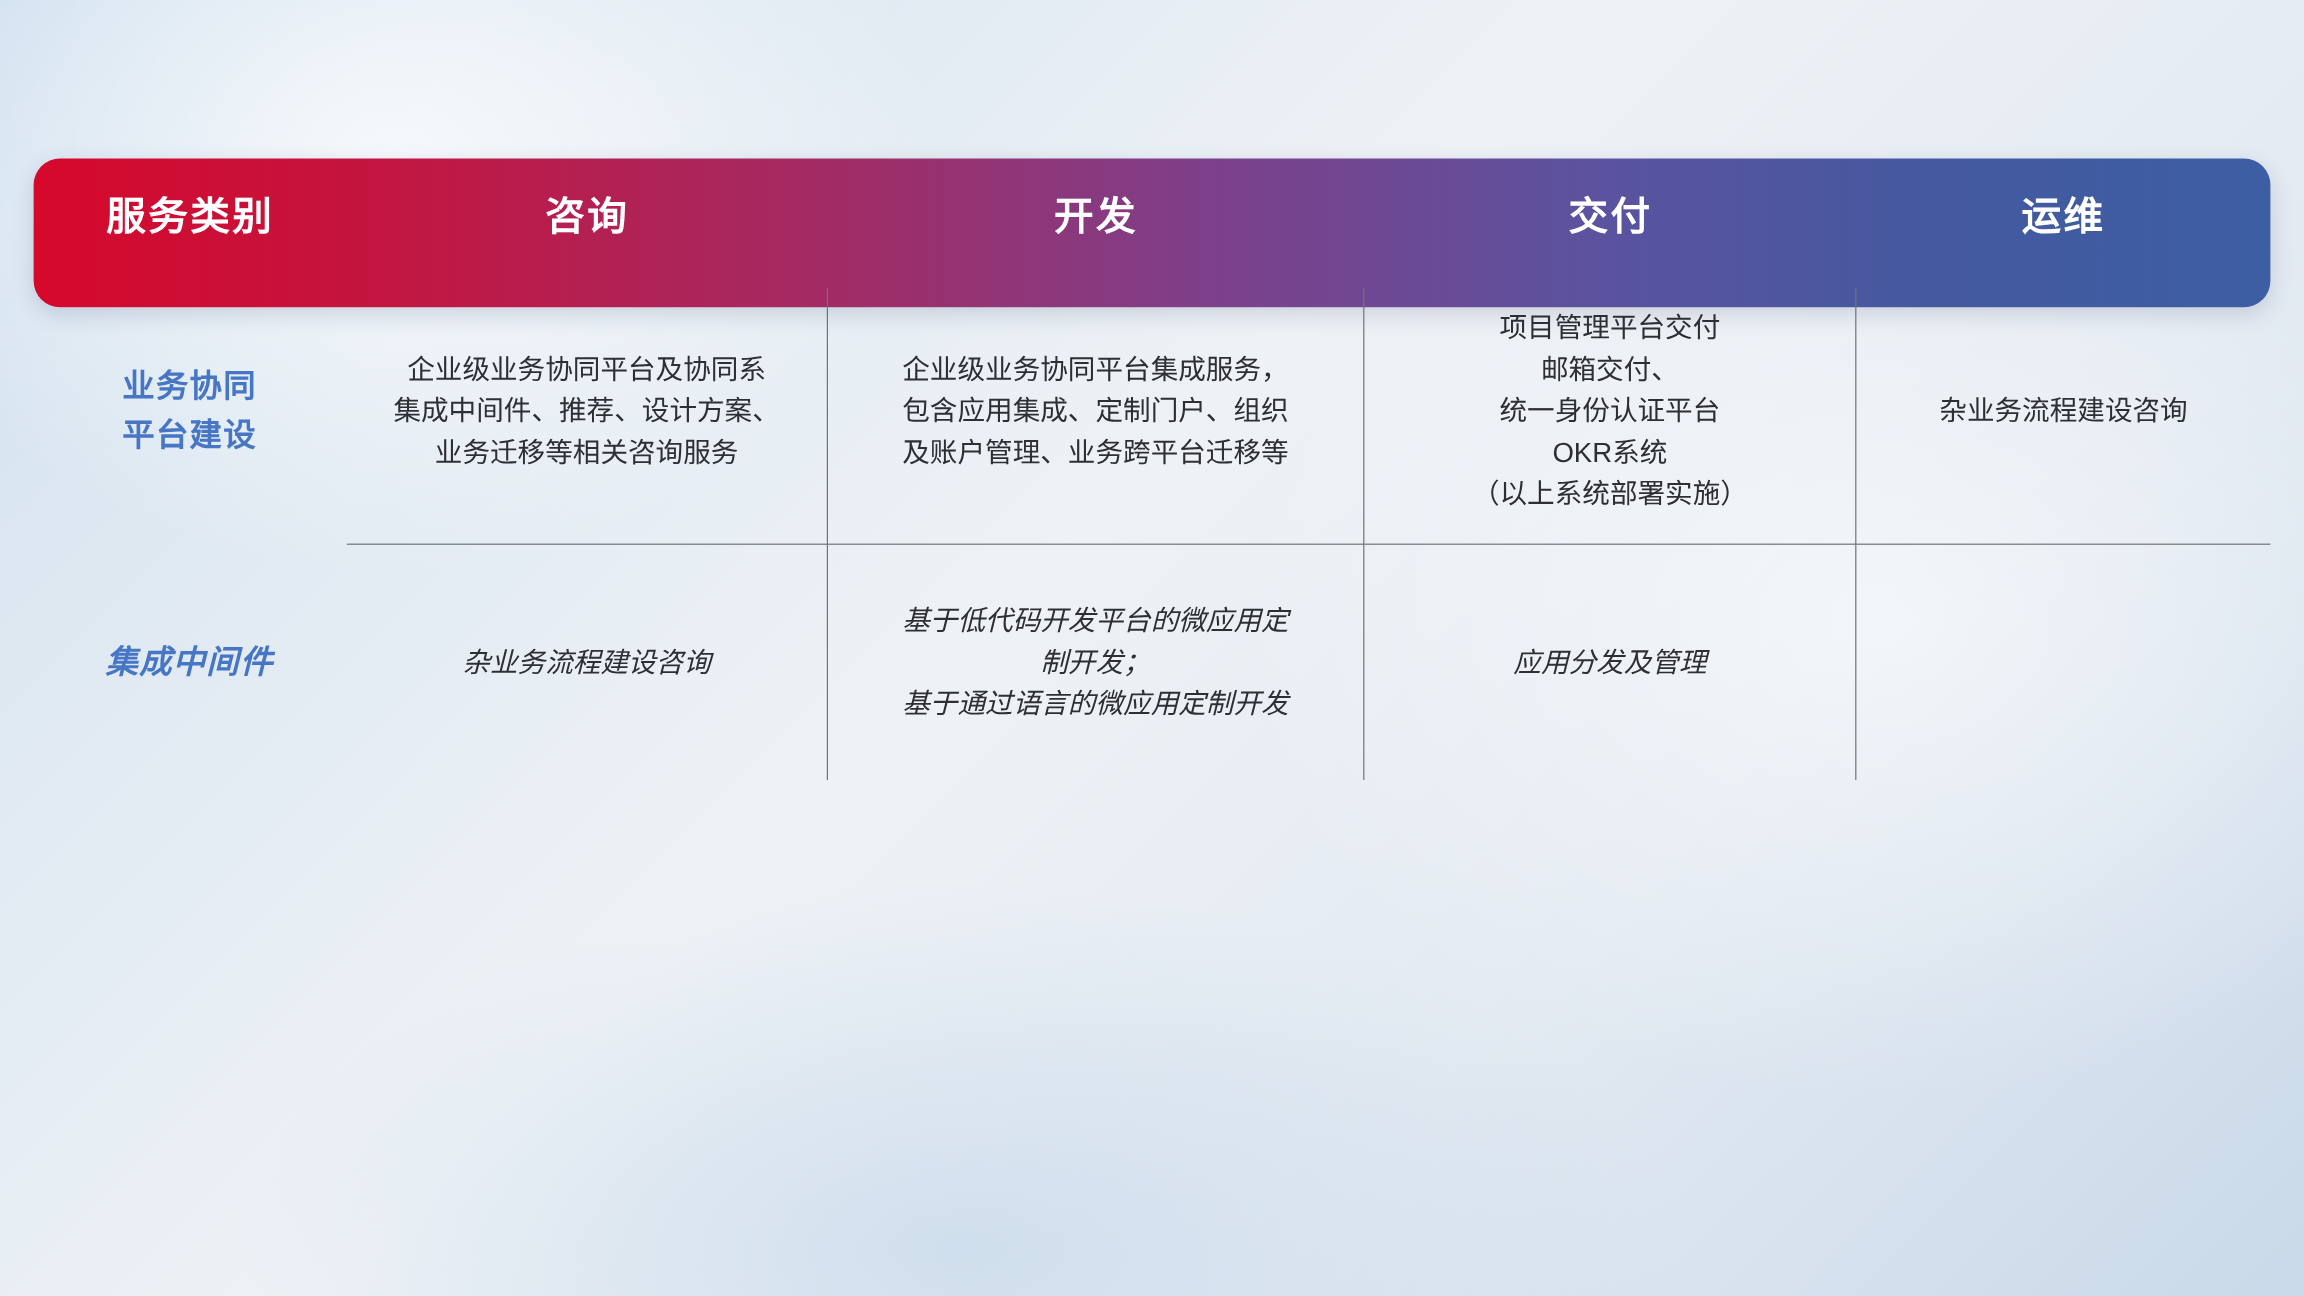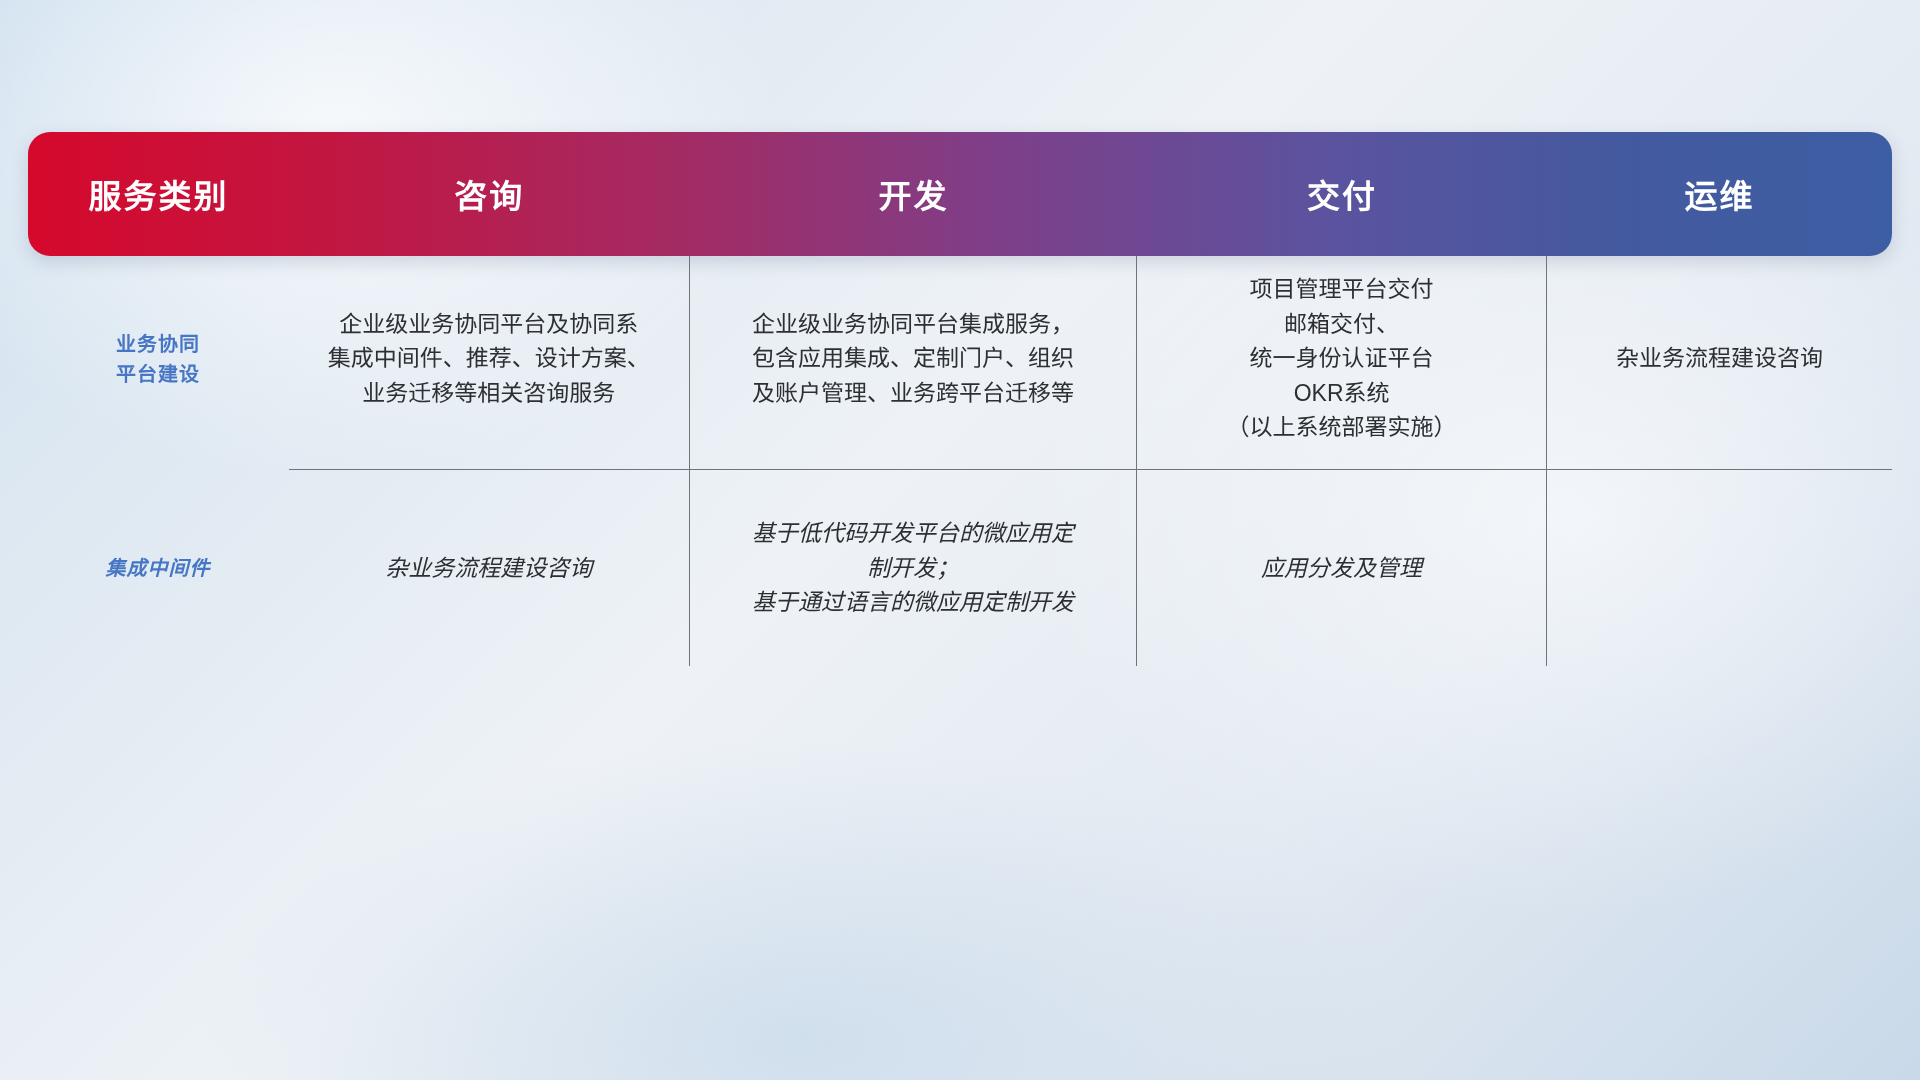--- a/index.html
+++ b/index.html
@@ -32,21 +32,21 @@
   }
   .bg-bloom-c {
     width: 1200px; height: 600px;
     left: 200px; bottom: -260px;
     background: radial-gradient(closest-side, rgba(190,212,232,0.55), rgba(190,212,232,0));
   }
 
   .table-wrap {
     position: absolute;
     left: 28px;
-    top: 132px;
+    top: 116px;
     width: 1864px;
   }
 
   table.svc-table {
     width: 100%;
     border-collapse: separate;
     border-spacing: 0;
     table-layout: fixed;
   }
 
@@ -107,21 +107,21 @@
   tbody td.col-last {
     border-right: none;
   }
   tbody tr.last-row td {
     border-bottom: none;
     font-style: italic;
   }
   .cat-text {
     color: #4776c4;
     font-weight: bold;
-    font-size: 20px;
+    font-size: 27px;
     line-height: 1.5;
     letter-spacing: 1px;
   }
   .cell-text {
     display: block;
     white-space: pre-line;
   }
   
   tbody tr:first-child td {
     padding-top: 10px;

